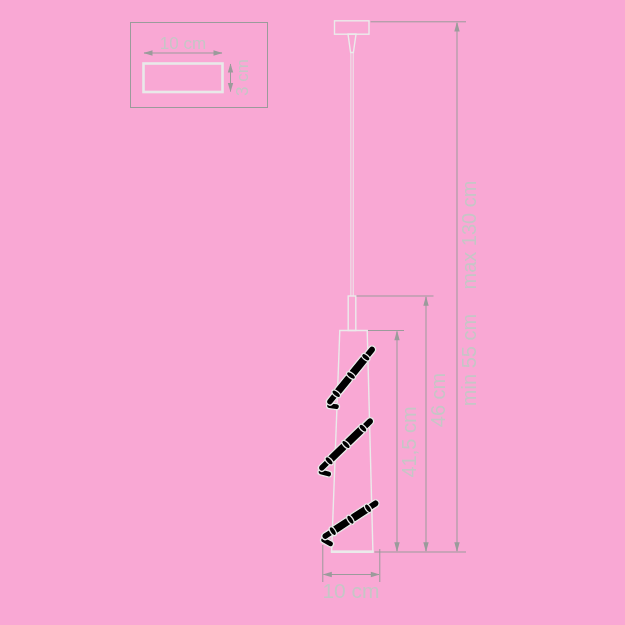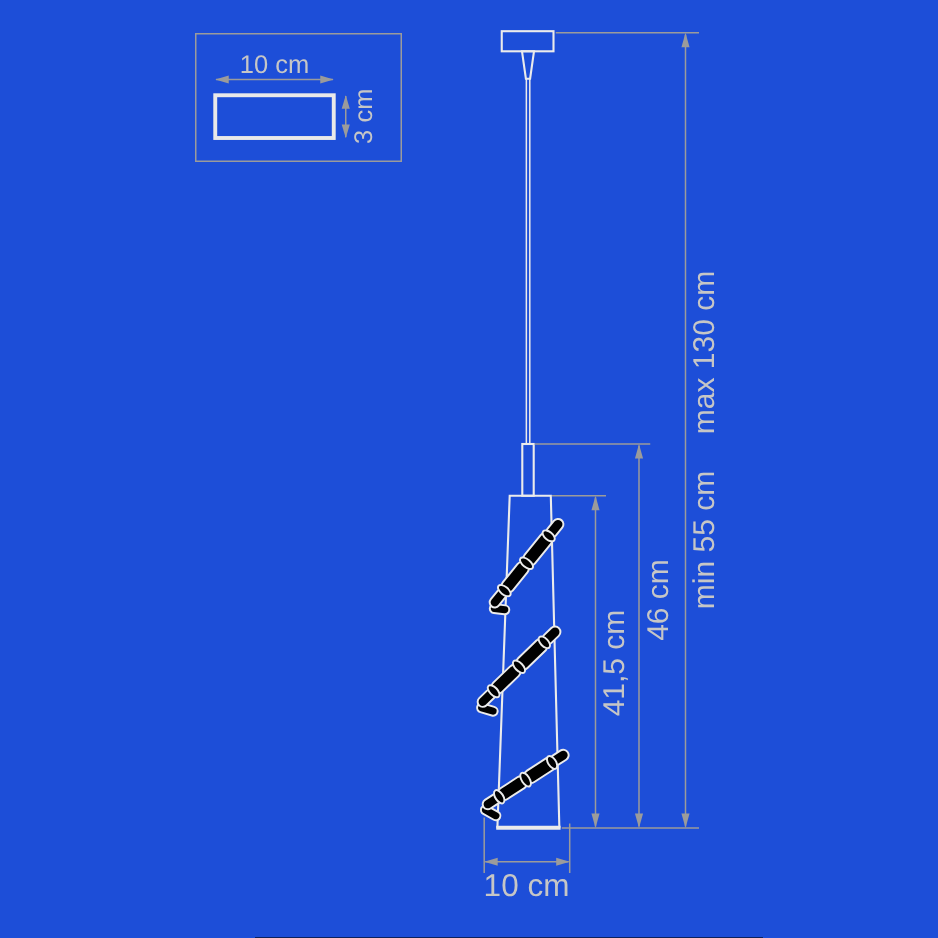--- a/index.html
+++ b/index.html
@@ -7,21 +7,21 @@
     padding: 0;
     background: #000000;
     width: 625px;
     height: 625px;
     overflow: hidden;
   }
   .stage {
     position: relative;
     width: 625px;
     height: 625px;
-    background: #1d4ed8;
+    background: #f9a8d4;
   }
   svg { display: block; }
   .lamp-stroke {
     fill: none;
     stroke: #ebebeb;
     stroke-width: 1.4;
   }
   .lamp-thick {
     fill: none;
     stroke: #ebebeb;

